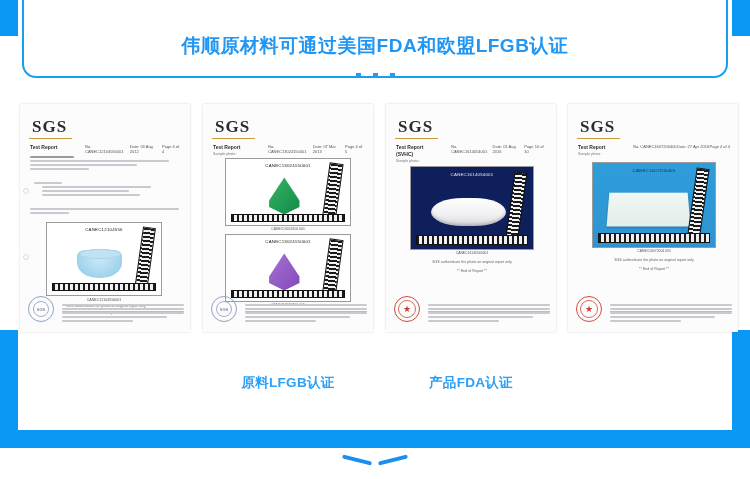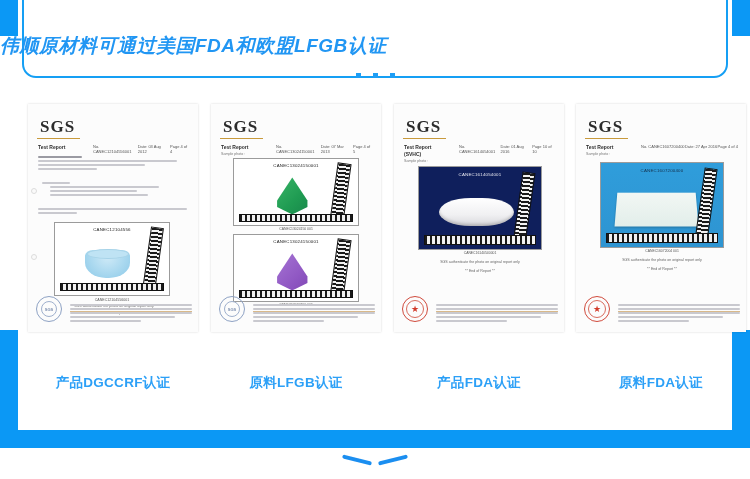--- a/index.html
+++ b/index.html
@@ -21,28 +21,28 @@
   .blue-band { position:absolute; left:0; right:0; top:430px; height:18px; background:#0b98f5; }
 
   
   .frame {
     position: absolute; left: 22px; right: 22px; top: -42px; height: 120px;
     border: 2px solid #159ff4; border-radius: 14px;
     background: transparent;
   }
   .headline {
     position: absolute; left: 0; right: 0; top: 33px;
-    font-size: 19px; font-weight: bold;
-    color: #2196f3; letter-spacing: 0.5px; white-space: nowrap; font-style: italic;
+    text-align: center; font-size: 19px; font-weight: bold;
+    color: #2196f3; letter-spacing: 0.5px; white-space: nowrap;
   }
   .dots { position:absolute; left:0; right:0; top:64px; text-align:center; }
   .dots i { display:inline-block; width:5px; height:5px; background:#1e9ef5; margin:0 6px; }
 
   
-  .certs { position:absolute; left:8px; top:104px; width:730px; height:300px; }
+  .certs { position:absolute; left:0; top:104px; width:730px; height:300px; }
   .cert { position:absolute; top:0; width:170px; height:265px; }
   .cert.c1 { left: 20px; }
   .cert.c2 { left: 203px; }
   .cert.c3 { left: 386px; }
   .cert.c4 { left: 568px; }
 
   .paper {
     position:relative; width:100%; height:228px; background:#fcfcfc;
     box-shadow: 0 0 2px rgba(0,0,0,.16);
     overflow:hidden;
@@ -197,21 +197,20 @@
           <div class="ftlines">
             <div class="ln" style="width:100%"></div>
             <div class="ln" style="width:100%"></div>
             <div class="ln" style="width:100%"></div>
             <div class="ln" style="width:86%"></div>
             <div class="ln" style="width:58%"></div>
           </div>
           <div class="rule" style="bottom:20px"></div>
         </div>
       </div>
-      <div class="caption">产品DGCCRF认证</div>
     </div>
 
     <div class="cert c2">
       <div class="paper">
         <div class="sgs">SGS</div>
 
         <div class="rep-head">
           <div class="rep-title">Test Report</div>
           <div class="rep-meta">
             <span>No. CANEC13024150001</span>
@@ -329,21 +328,20 @@
           <div class="ftlines">
             <div class="ln" style="width:100%"></div>
             <div class="ln" style="width:100%"></div>
             <div class="ln" style="width:100%"></div>
             <div class="ln" style="width:86%"></div>
             <div class="ln" style="width:58%"></div>
           </div>
           <div class="rule" style="bottom:20px"></div>
         </div>
       </div>
-      <div class="caption">原料FDA认证</div>
     </div>
 
   </div>
 
   <div class="blue-band"></div>
 
   <div class="chev">
     <span class="l"></span>
     <span class="r"></span>
   </div>

